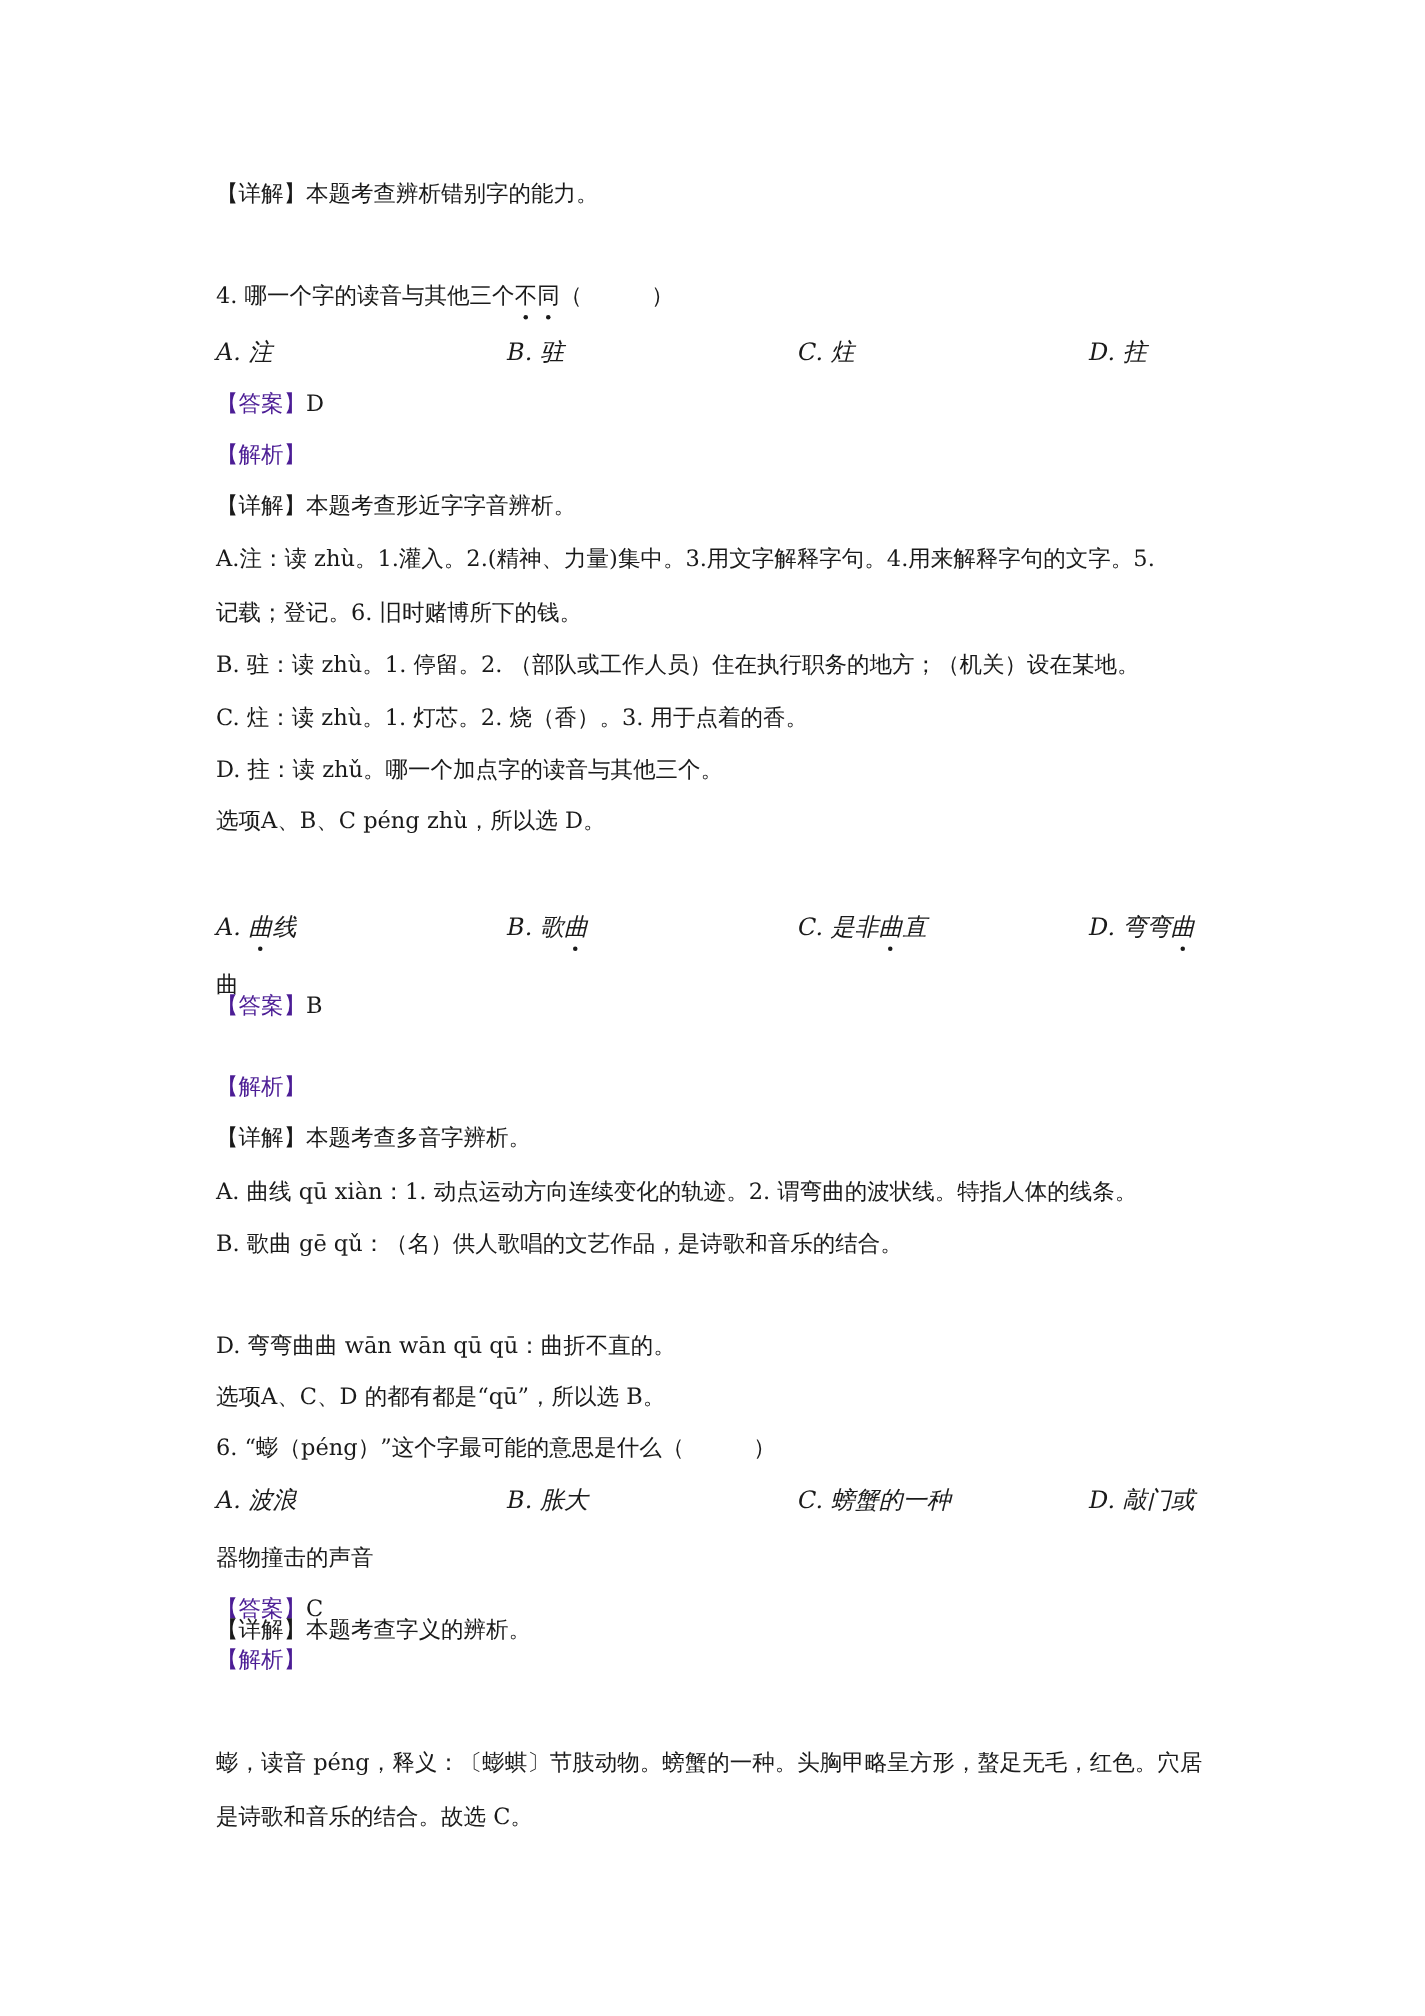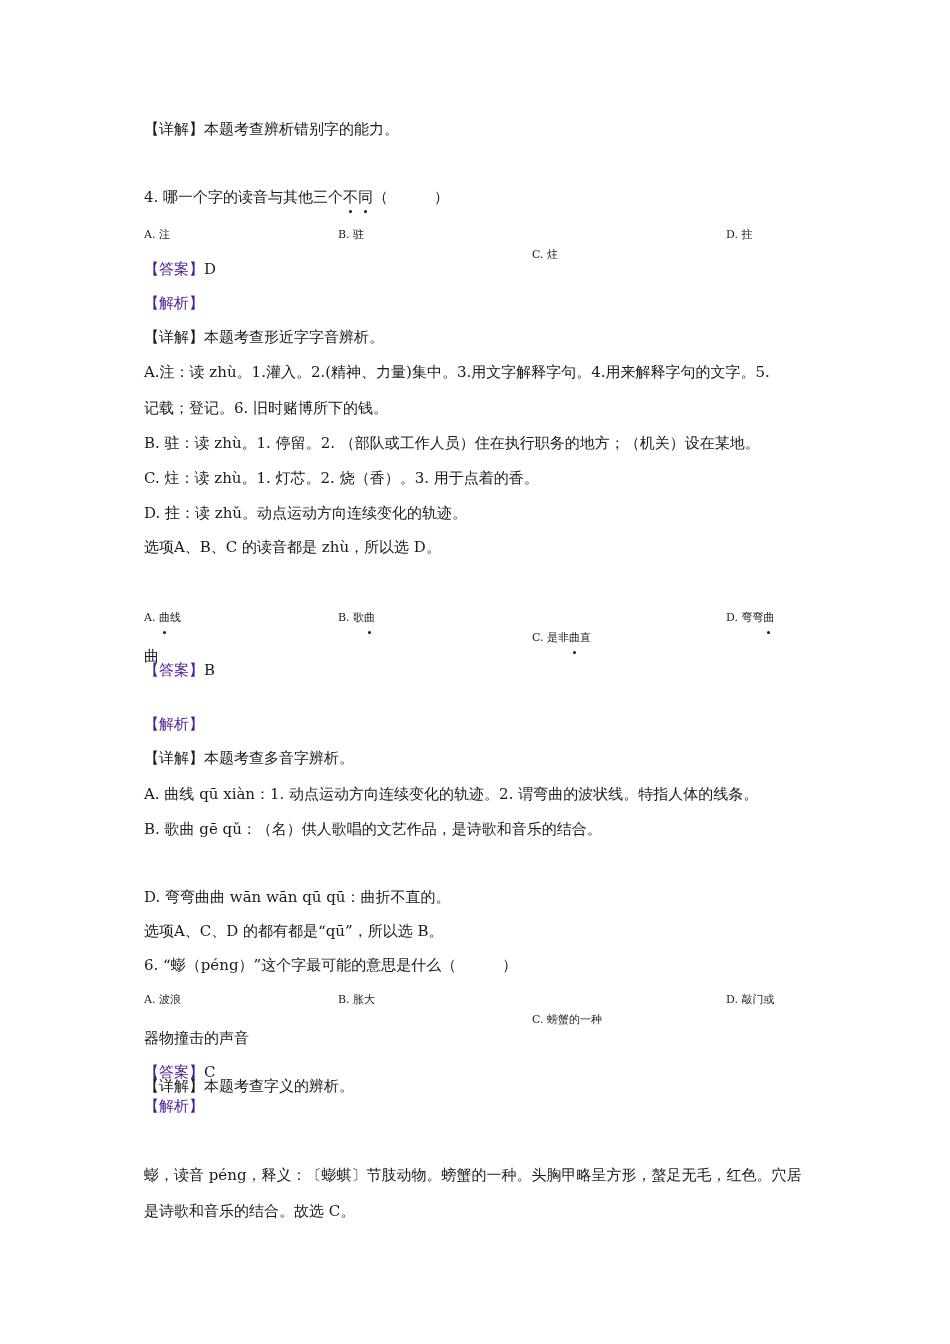--- a/index.html
+++ b/index.html
@@ -12,22 +12,22 @@
   .line {
     position: absolute; left: 144px; font-size: 15px; line-height: 20px;
     white-space: nowrap; letter-spacing: 0px;
   }
   .blue { color: #4c1d95; }
   .dot { position: relative; display: inline-block; }
   .dot::after {
     content: ""; position: absolute; left: 50%; bottom: -6px; width: 3px; height: 3px;
     margin-left: -1.5px; background: #1a1a1a; border-radius: 50%;
   }
-  .opt { position: absolute; font-size: 11px; line-height: 20px; white-space: nowrap; }
-  .oA { left: 144px; } .oB { left: 338px; } .oC { left: 532px; margin-top: 20px; } .oD { left: 726px; }
+  .opt { position: absolute; font-size: 16px; line-height: 20px; white-space: nowrap; font-style: italic; }
+  .oA { left: 144px; } .oB { left: 338px; } .oC { left: 532px; } .oD { left: 726px; }
   .paren { display: inline-block; width: 46px; }
 </style>
 </head>
 <body>
 
 <div class="page">
 
   <div class="line" style="top:119px">【详解】本题考查辨析错别字的能力。</div>
 
   <div class="line" style="top:187px">
@@ -40,22 +40,22 @@
 
   <div class="line" style="top:259px">
     <span class="blue">【答案】</span><span>D</span>
   </div>
   <div class="line blue" style="top:293px">【解析】</div>
   <div class="line" style="top:327px">【详解】本题考查形近字字音辨析。</div>
   <div class="line" style="top:362px">A.注：读 zhù。1.灌入。2.(精神、力量)集中。3.用文字解释字句。4.用来解释字句的文字。5.</div>
   <div class="line" style="top:398px">记载；登记。6. 旧时赌博所下的钱。</div>
   <div class="line" style="top:433px">B. 驻：读 zhù。1. 停留。2. （部队或工作人员）住在执行职务的地方；（机关）设在某地。</div>
   <div class="line" style="top:468px">C. 炷：读 zhù。1. 灯芯。2. 烧（香）。3. 用于点着的香。</div>
-  <div class="line" style="top:503px">D. 拄：读 zhǔ。动点运动方向连续变化的轨迹。</div>
-  <div class="line" style="top:537px">选项A、B、C 的读音都是 zhù，所以选 D。</div>
+  <div class="line" style="top:503px">D. 拄：读 zhǔ。哪一个加点字的读音与其他三个。</div>
+  <div class="line" style="top:537px">选项A、B、C péng zhù，所以选 D。</div>
 
   <div class="opt oA" style="top:608px"><span>A. </span><span class="dot">曲</span><span>线</span></div>
   <div class="opt oB" style="top:608px"><span>B. 歌</span><span class="dot">曲</span><span></span></div>
   <div class="opt oC" style="top:608px"><span>C. 是非</span><span class="dot">曲</span><span>直</span></div>
   <div class="opt oD" style="top:608px"><span>D. 弯弯</span><span class="dot">曲</span><span></span></div>
   <div class="line" style="top:646px">曲</div>
 
   <div class="line" style="top:660px">
     <span class="blue">【答案】</span><span>B</span>
   </div>

